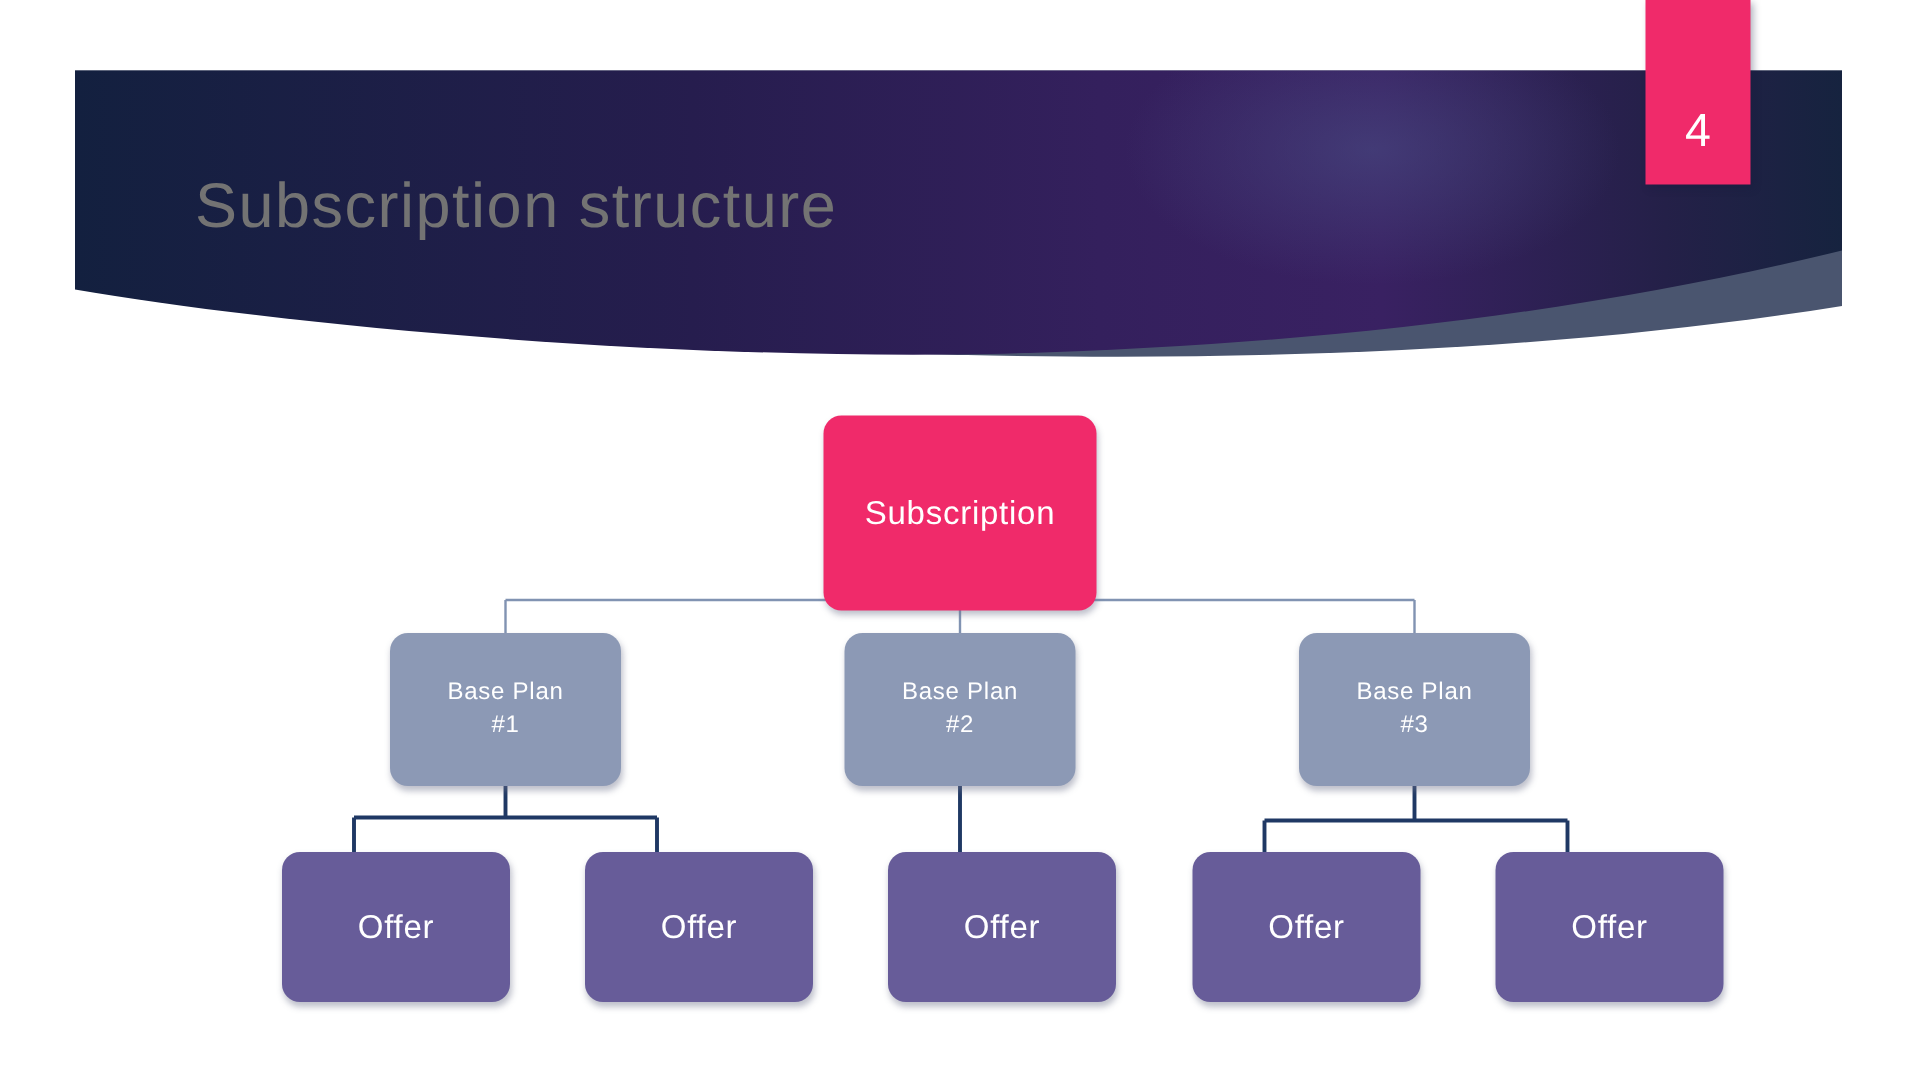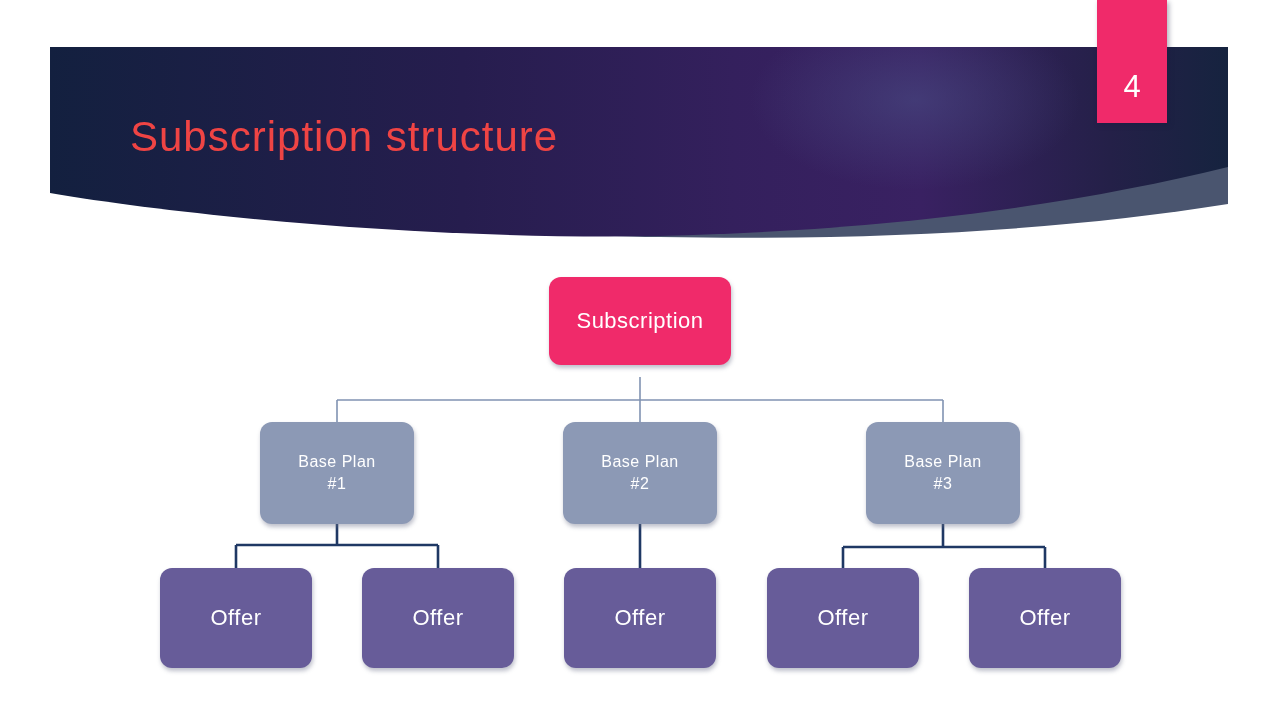--- a/index.html
+++ b/index.html
@@ -21,21 +21,21 @@
     left: 0;
     width: 1280px;
     height: 260px;
     pointer-events: none;
   }
   .slide-title {
     position: absolute;
     left: 130px;
     top: 113px;
     margin: 0;
-    color: #ef4444;
+    color: #737373;
     font-size: 42px;
     font-weight: 300;
     letter-spacing: 1px;
     white-space: nowrap;
   }
   .page-badge {
     position: absolute;
     left: 1097px;
     top: 0;
     width: 70px;
@@ -71,23 +71,23 @@
     box-shadow: 1px 3px 4px rgba(110,115,140,0.45);
   }
   .node-label {
     white-space: pre-line;
     line-height: 1.35;
     font-weight: 300;
     letter-spacing: 0.5px;
   }
   .node.sub   { background: #F02A6A; font-size: 22px; }
   .node.plan  { background: #8C99B5; font-size: 16px; }
-  .node.offer { background: #675C99; font-size: 22px; }
+  .node.offer { background: #675C99; font-size: 22px; margin-left: 28px; }
 
-  .n-sub { left: 549px; top: 277px; width: 182px; height: 88px; }
+  .n-sub { left: 549px; top: 277px; width: 182px; height: 130px; }
   .n-p1  { left: 260px; top: 422px; width: 154px; height: 102px; }
   .n-p2  { left: 563px; top: 422px; width: 154px; height: 102px; }
   .n-p3  { left: 866px; top: 422px; width: 154px; height: 102px; }
   .n-o1  { left: 160px; top: 568px; width: 152px; height: 100px; }
   .n-o2  { left: 362px; top: 568px; width: 152px; height: 100px; }
   .n-o3  { left: 564px; top: 568px; width: 152px; height: 100px; }
   .n-o4  { left: 767px; top: 568px; width: 152px; height: 100px; }
   .n-o5  { left: 969px; top: 568px; width: 152px; height: 100px; }
 </style>
 </head>

